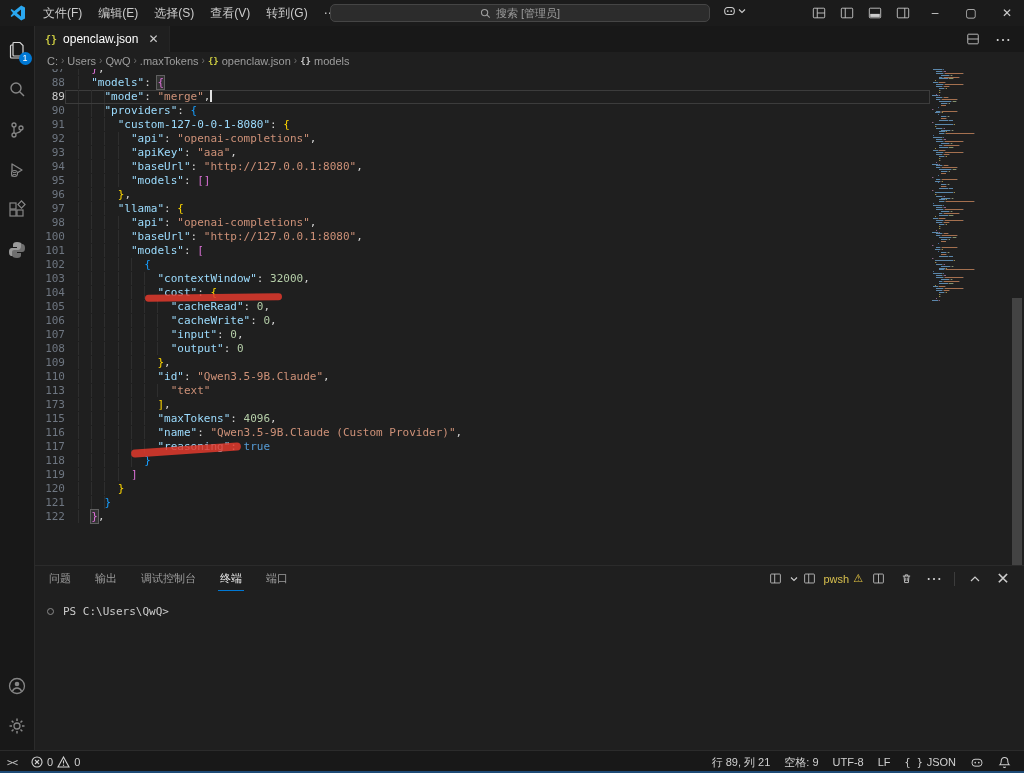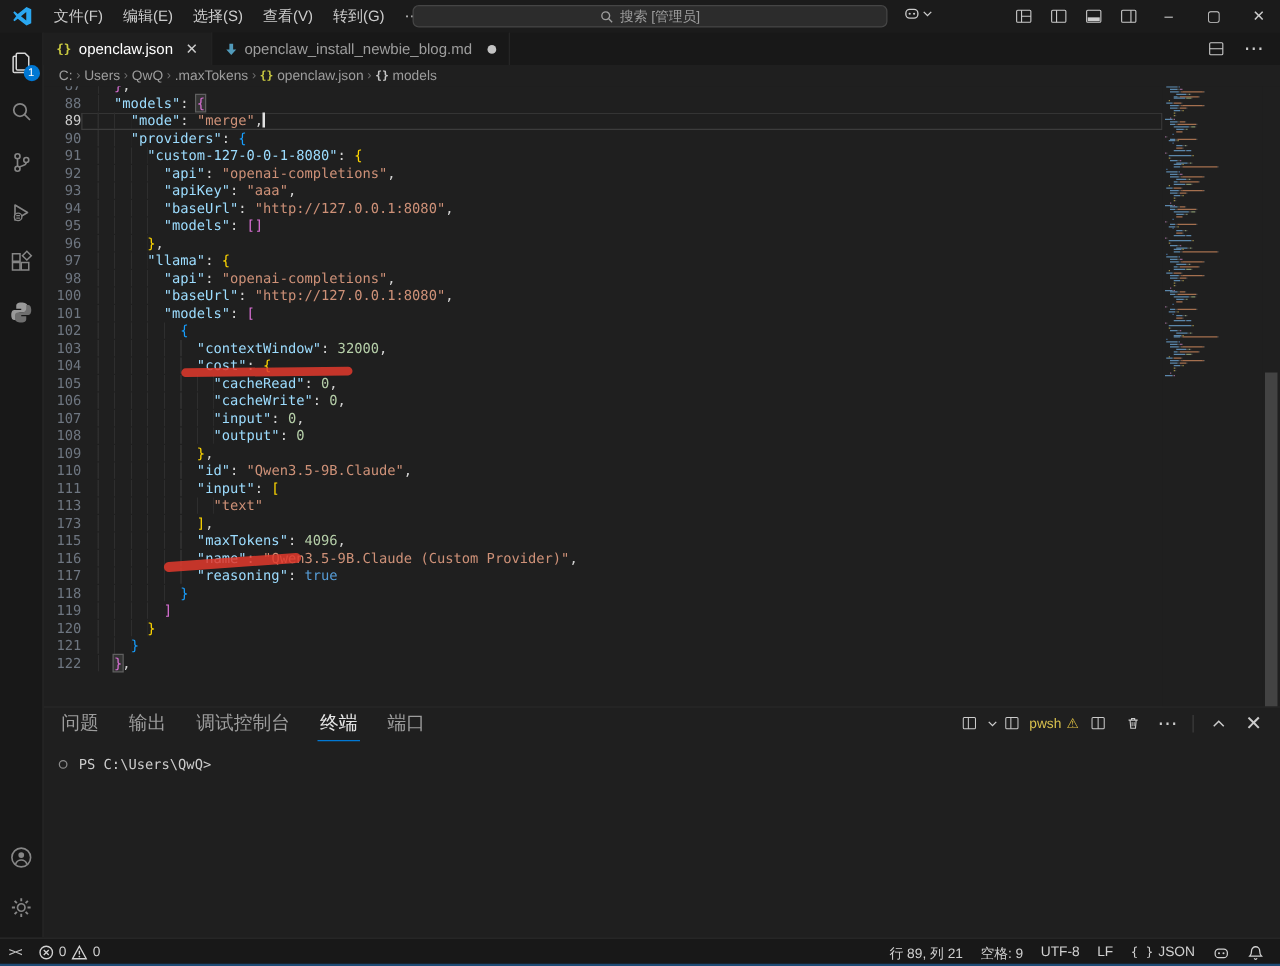--- a/index.html
+++ b/index.html
@@ -79,21 +79,21 @@
   .mm-row span{display:inline-block;height:1px;}
   .mm-k{background:#5b87ab} .mm-s{background:#a5704f} .mm-n{background:#84936c} .mm-b{background:#5b87ab}
   .mm-1{background:#9b8c45} .mm-2{background:#8d5f88} .mm-3{background:#47709b} .mm-p{background:rgba(170,170,170,.28)}
   .mm-sp{background:transparent}
   .vscroll{position:absolute;top:0;right:0;width:14px;bottom:0;}
   .vscroll .thumb{position:absolute;left:2px;right:2px;top:229px;height:268px;background:#434343;}
 
   
   .panel { flex:0 0 185px; display:flex; flex-direction:column; background:#1f1f1f; border-top:1px solid #2b2b2b; }
   .panel-header { height:25px; display:flex; align-items:center; padding:0 8px 0 12px; flex:0 0 25px; }
-  .panel-tab { font-size:15px; color:#9d9d9d; padding:4px 2px; margin-right:20px; }
+  .panel-tab { font-size:11px; color:#9d9d9d; padding:4px 2px; margin-right:20px; }
   .panel-tab.active { color:#e7e7e7; border-bottom:1px solid #0078d4; }
   .panel-actions { margin-left:auto; display:flex; align-items:center; gap:2px; color:#cccccc; }
   .panel-actions .sep { width:1px; height:14px; background:#3c3c3c; margin:0 5px; }
   .pwsh-label { font-size:11px; color:#d8c04e; margin:0 2px 0 3px; }
   .warn-glyph { color:#e2c341; font-size:11px; }
   .terminal { flex:1; padding:14px 0 0 12px; font-family:"DejaVu Sans Mono", monospace; font-size:11px; color:#cccccc; }
   .term-line { display:flex; align-items:center; }
   .term-dot { width:7px; height:7px; border:1px solid #8a8a8a; border-radius:50%; margin-right:9px; flex:0 0 7px; }
 
   
@@ -242,27 +242,20 @@
       </div>
     </div>
 
     <div class="editor-col">
       <div class="tabbar">
         <div class="tab active">
           <span class="file-ico" style="color:#cbcb41">{}</span>
           <span>openclaw.json</span>
           <span class="close">✕</span>
         </div>
-        <div class="tab">
-          <svg width="10" height="11" viewBox="0 0 10 11">
-              <path d="M5 10 1 5.5h2.5V1h3v4.5H9z" fill="#519aba"></path>
-            </svg>
-          <span>openclaw_install_newbie_blog.md</span>
-          <span class="dot"></span>
-        </div>
         <div class="tab-actions">
           <span class="icon-btn">
               <svg width="14" height="14" viewBox="0 0 16 16">
                 <rect x="2" y="2.5" width="12" height="11" rx="1" fill="none" stroke="#cccccc"></rect>
                 <line x1="2" y1="8" x2="14" y2="8" stroke="#cccccc"></line>
               </svg>
             </span>
           <span class="icon-btn">⋯</span>
         </div>
       </div>
@@ -301,21 +294,20 @@
             <div class="code-line"><span class="ln">101</span><span class="lt"><span class="tp tw">        </span><span class="tk">"models"</span><span class="tp">: </span><span class="tb2">[</span></span></div>
             <div class="code-line"><span class="ln">102</span><span class="lt"><span class="tp tw">          </span><span class="tb3">{</span></span></div>
             <div class="code-line"><span class="ln">103</span><span class="lt"><span class="tp tw">            </span><span class="tk">"contextWindow"</span><span class="tp">: </span><span class="tn">32000</span><span class="tp">,</span></span></div>
             <div class="code-line"><span class="ln">104</span><span class="lt"><span class="tp tw">            </span><span class="tk">"cost"</span><span class="tp">: </span><span class="tb1">{</span></span></div>
             <div class="code-line"><span class="ln">105</span><span class="lt"><span class="tp tw">              </span><span class="tk">"cacheRead"</span><span class="tp">: </span><span class="tn">0</span><span class="tp">,</span></span></div>
             <div class="code-line"><span class="ln">106</span><span class="lt"><span class="tp tw">              </span><span class="tk">"cacheWrite"</span><span class="tp">: </span><span class="tn">0</span><span class="tp">,</span></span></div>
             <div class="code-line"><span class="ln">107</span><span class="lt"><span class="tp tw">              </span><span class="tk">"input"</span><span class="tp">: </span><span class="tn">0</span><span class="tp">,</span></span></div>
             <div class="code-line"><span class="ln">108</span><span class="lt"><span class="tp tw">              </span><span class="tk">"output"</span><span class="tp">: </span><span class="tn">0</span></span></div>
             <div class="code-line"><span class="ln">109</span><span class="lt"><span class="tp tw">            </span><span class="tb1">}</span><span class="tp">,</span></span></div>
             <div class="code-line"><span class="ln">110</span><span class="lt"><span class="tp tw">            </span><span class="tk">"id"</span><span class="tp">: </span><span class="ts">"Qwen3.5-9B.Claude"</span><span class="tp">,</span></span></div>
-            <div class="code-line"><span class="ln">111</span><span class="lt"><span class="tp tw">            </span><span class="tk">"input"</span><span class="tp">: </span><span class="tb1">[</span></span></div>
             <div class="code-line"><span class="ln">113</span><span class="lt"><span class="tp tw">              </span><span class="ts">"text"</span></span></div>
             <div class="code-line"><span class="ln">173</span><span class="lt"><span class="tp tw">            </span><span class="tb1">]</span><span class="tp">,</span></span></div>
             <div class="code-line"><span class="ln">115</span><span class="lt"><span class="tp tw">            </span><span class="tk">"maxTokens"</span><span class="tp">: </span><span class="tn">4096</span><span class="tp">,</span></span></div>
             <div class="code-line"><span class="ln">116</span><span class="lt"><span class="tp tw">            </span><span class="tk">"name"</span><span class="tp">: </span><span class="ts">"Qwen3.5-9B.Claude (Custom Provider)"</span><span class="tp">,</span></span></div>
             <div class="code-line"><span class="ln">117</span><span class="lt"><span class="tp tw">            </span><span class="tk">"reasoning"</span><span class="tp">: </span><span class="tb">true</span></span></div>
             <div class="code-line"><span class="ln">118</span><span class="lt"><span class="tp tw">          </span><span class="tb3">}</span></span></div>
             <div class="code-line"><span class="ln">119</span><span class="lt"><span class="tp tw">        </span><span class="tb2">]</span></span></div>
             <div class="code-line"><span class="ln">120</span><span class="lt"><span class="tp tw">      </span><span class="tb1">}</span></span></div>
             <div class="code-line"><span class="ln">121</span><span class="lt"><span class="tp tw">    </span><span class="tb3">}</span></span></div>
             <div class="code-line"><span class="ln">122</span><span class="lt"><span class="tp tw">  </span><span class="tb2 tm">}</span><span class="tp">,</span></span></div>

